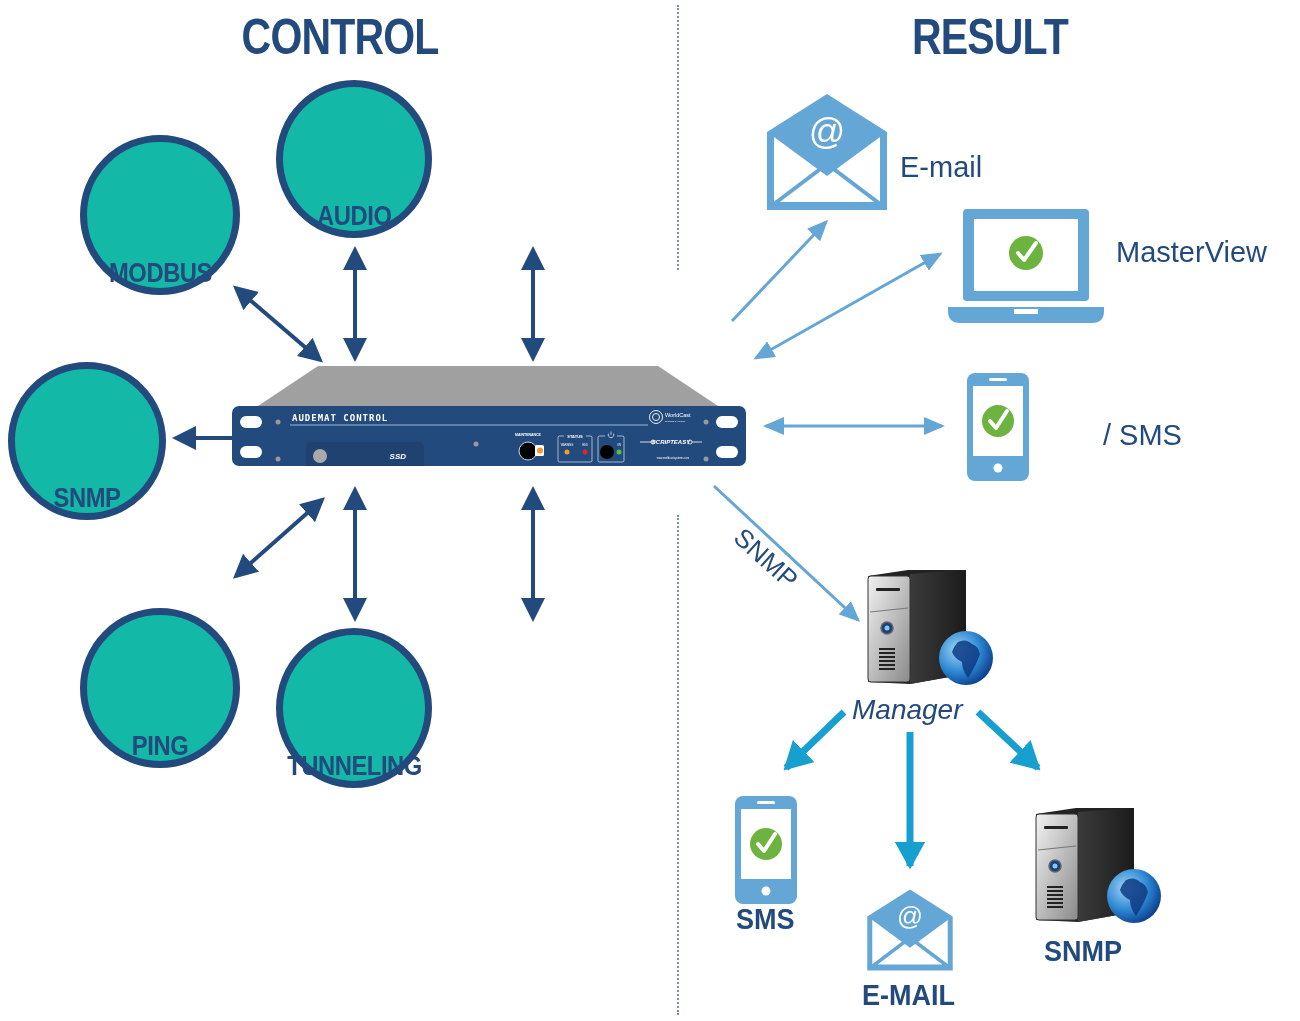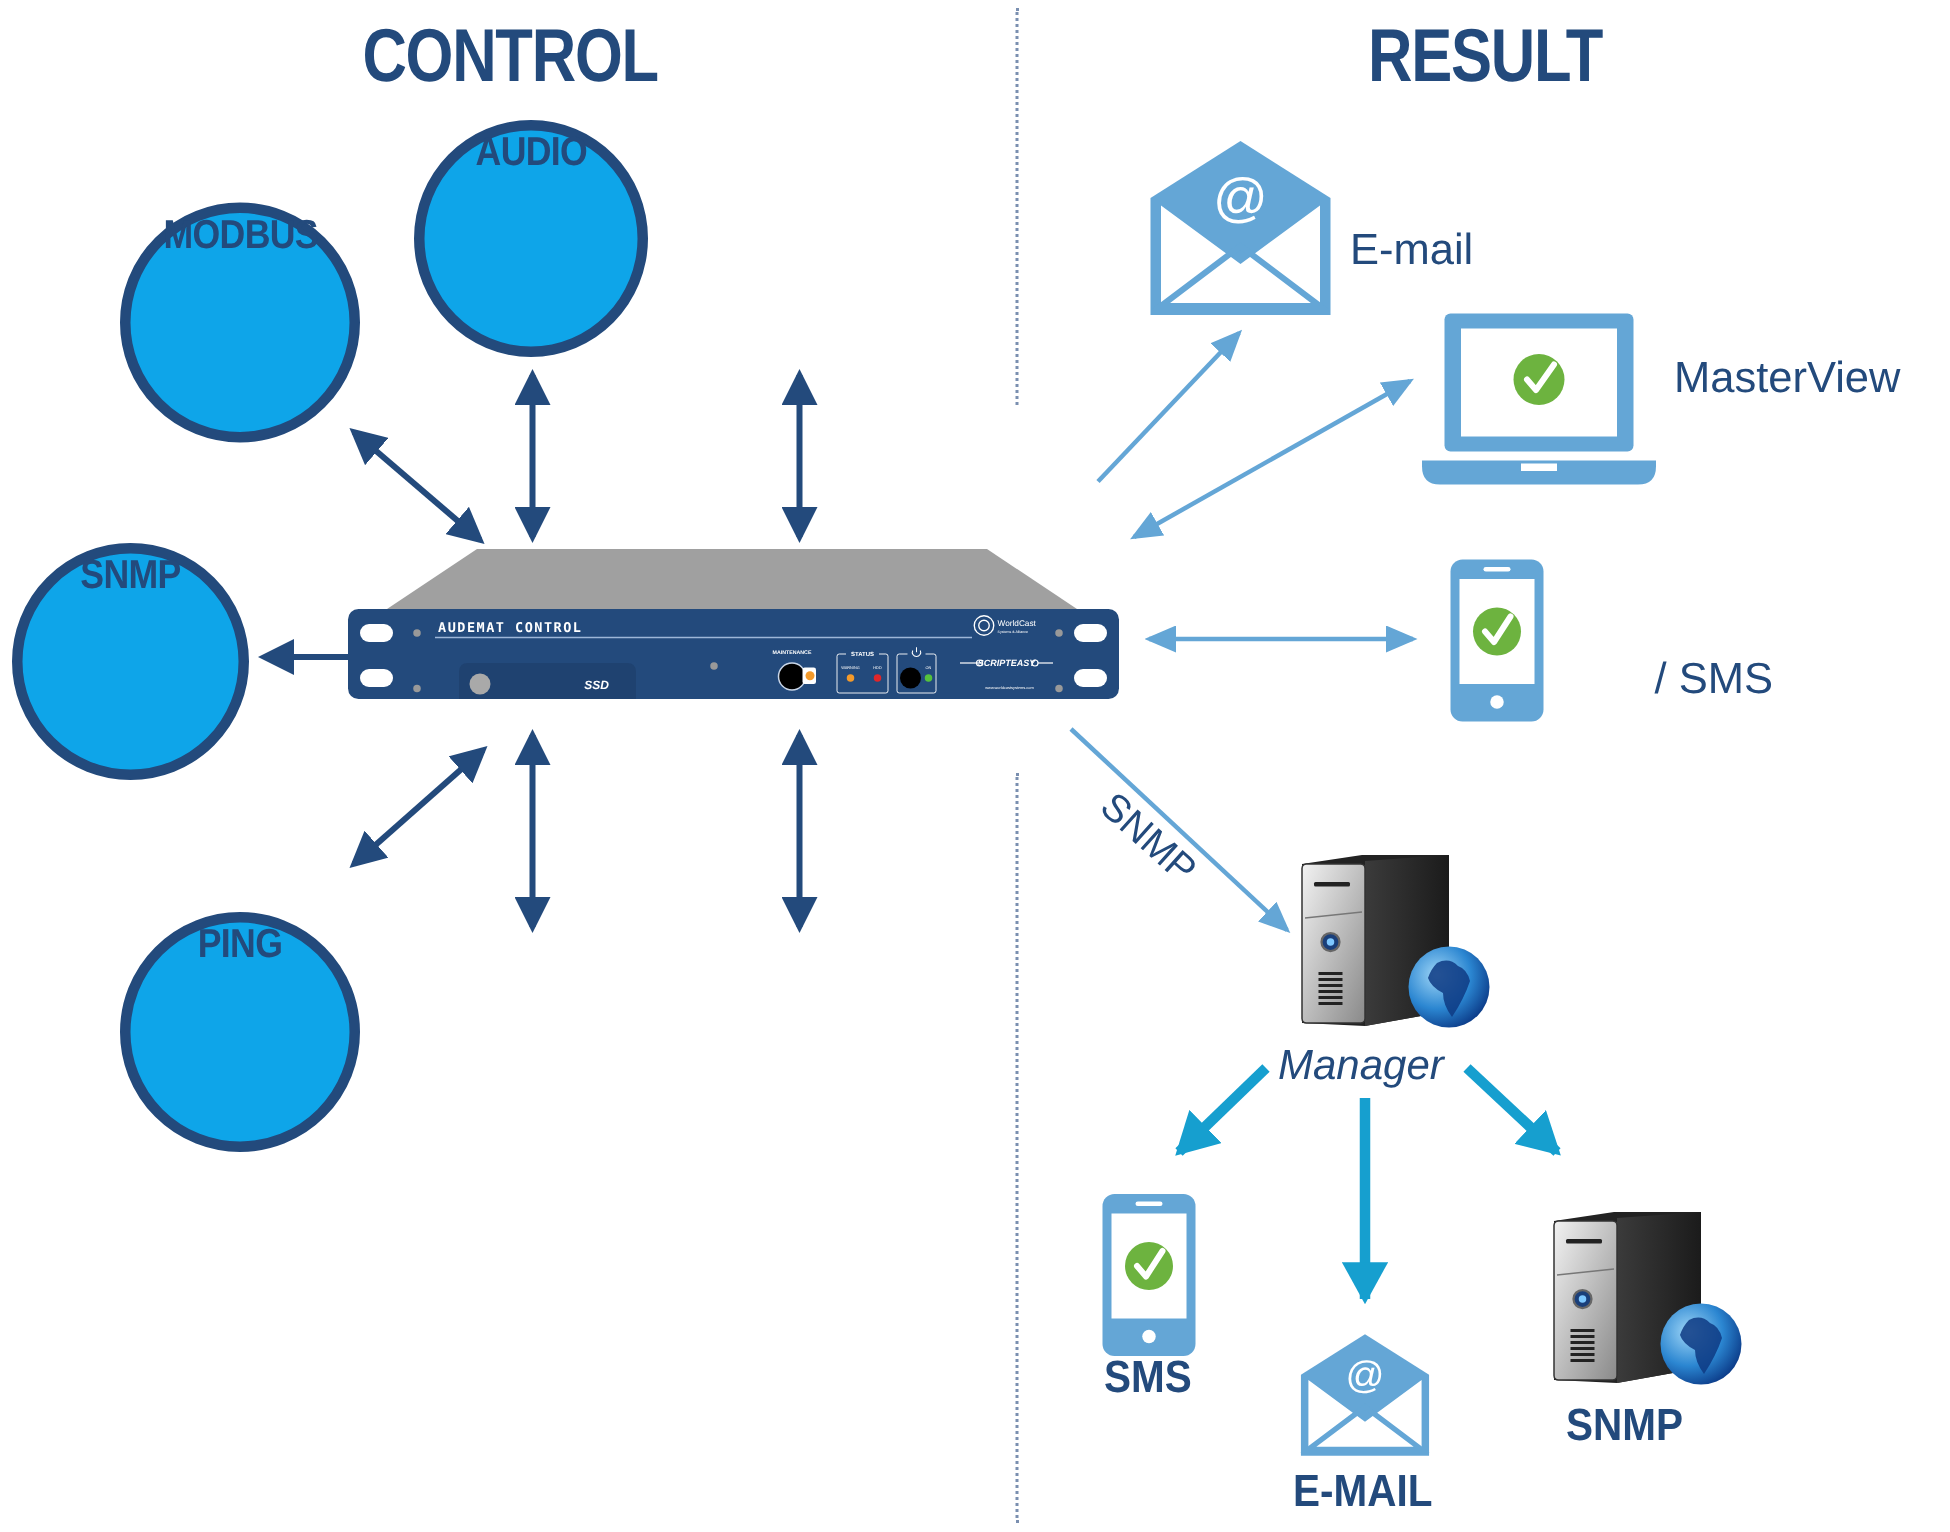--- a/index.html
+++ b/index.html
@@ -2,22 +2,22 @@
 <html><head>
 <meta charset="utf-8">
 <style>
   html, body { margin: 0; padding: 0; background: #ffffff; }
   body { width: 1300px; height: 1021px; position: relative; overflow: hidden;
          font-family: "Liberation Sans", sans-serif; }
   #stage { position: absolute; left: 0; top: 0; width: 1300px; height: 955px; }
   .sec-title { position: absolute; font-family: "Liberation Sans", sans-serif; font-weight: bold;
                font-size: 50px; color: #234a7c; letter-spacing: -1px; transform: scaleX(0.82);
                transform-origin: center; white-space: nowrap; }
-  .circle { position: absolute; border: 7px solid #234a7c; border-radius: 50%; background: #0ea5e9;
-            box-sizing: border-box; display: flex; align-items: flex-start; justify-content: center;
+  .circle { position: absolute; border: 7px solid #234a7c; border-radius: 50%; background: #14b8a6;
+            box-sizing: border-box; display: flex; align-items: flex-end; justify-content: center;
             text-align: center; color: #234a7c; font-weight: bold; font-size: 27px;
             font-family: "Liberation Sans", sans-serif; line-height: 1.08; letter-spacing: -0.5px; }
   .circle span { display: block; transform: scaleX(0.88); white-space: pre-line; }
   .lbl { position: absolute; color: #234a7c; font-family: "Liberation Sans", sans-serif; white-space: nowrap; }
   .lbl-light { font-size: 29px; font-weight: normal; }
   .lbl-bold { font-size: 30px; font-weight: bold; transform: scaleX(0.9); transform-origin: left; }
   .vsep { position: absolute; left: 677px; width: 0; border-left: 2px dotted #7a8fb0; }
   .device { position: absolute; }
 </style>
 </head>
@@ -67,20 +67,23 @@
     </div>
   <div class="circle" style="left:276px; top:80px; width:156px; height:158px;">
       <span>AUDIO</span>
     </div>
   <div class="circle" style="left:8px; top:362px; width:158px; height:158px;">
       <span>SNMP</span>
     </div>
   <div class="circle" style="left:80px; top:608px; width:160px; height:160px;">
       <span>PING</span>
     </div>
+  <div class="circle" style="left:276px; top:628px; width:156px; height:160px;">
+      <span>TUNNELING</span>
+    </div>
 
   <svg class="device" style="left:228px; top:362px;" width="522" height="108" viewBox="0 0 522 108">
     <polygon points="90,4 430,4 490,44 30,44" fill="#a0a0a0"></polygon>
     <rect x="4" y="44" width="514" height="60" rx="7" fill="#234a7c"></rect>
 
     <rect x="12" y="54" width="22" height="12" rx="6" fill="#ffffff"></rect>
     <rect x="12" y="84" width="22" height="12" rx="6" fill="#ffffff"></rect>
     <rect x="488" y="54" width="22" height="12" rx="6" fill="#ffffff"></rect>
     <rect x="488" y="84" width="22" height="12" rx="6" fill="#ffffff"></rect>
     <circle cx="50" cy="60" r="2.5" fill="#999"></circle>
@@ -151,21 +154,21 @@
   <div class="lbl lbl-light" style="left:1116px; top:236px;">MasterView</div>
 
   <svg class="device" style="left:966px; top:372px;" width="64" height="110" viewBox="0 0 64 110">
     <rect x="1" y="1" width="62" height="108" rx="8" fill="#64a6d6"></rect>
     <rect x="7" y="14" width="50" height="70" fill="#ffffff"></rect>
     <rect x="23" y="6" width="18" height="3" rx="1.5" fill="#ffffff"></rect>
     <circle cx="32" cy="96" r="4.5" fill="#ffffff"></circle>
     <circle cx="32" cy="49" r="16" fill="#6db33f"></circle>
     <path d="M24,49 L30,56 L41,39" fill="none" stroke="#ffffff" stroke-width="4" stroke-linecap="round" stroke-linejoin="round"></path>
   </svg>
-  <div class="lbl lbl-light" style="left:1103px; top:437px;">/ SMS</div>
+  <div class="lbl lbl-light" style="left:1103px; top:419px;">/ SMS</div>
 
   <div class="lbl" style="left:748px; top:522px; font-size:26px; transform:rotate(42deg); transform-origin:left top;">SNMP</div>
 
   <svg class="device" style="left:862px; top:566px;" width="136" height="126" viewBox="0 0 136 126">
     <defs>
       <linearGradient id="srvFront" x1="0" y1="0" x2="1" y2="1">
         <stop offset="0" stop-color="#f2f2f2"></stop>
           <stop offset="1" stop-color="#8a8a8a"></stop>
       </linearGradient>
       <linearGradient id="srvSide" x1="0" y1="0" x2="1" y2="0">

